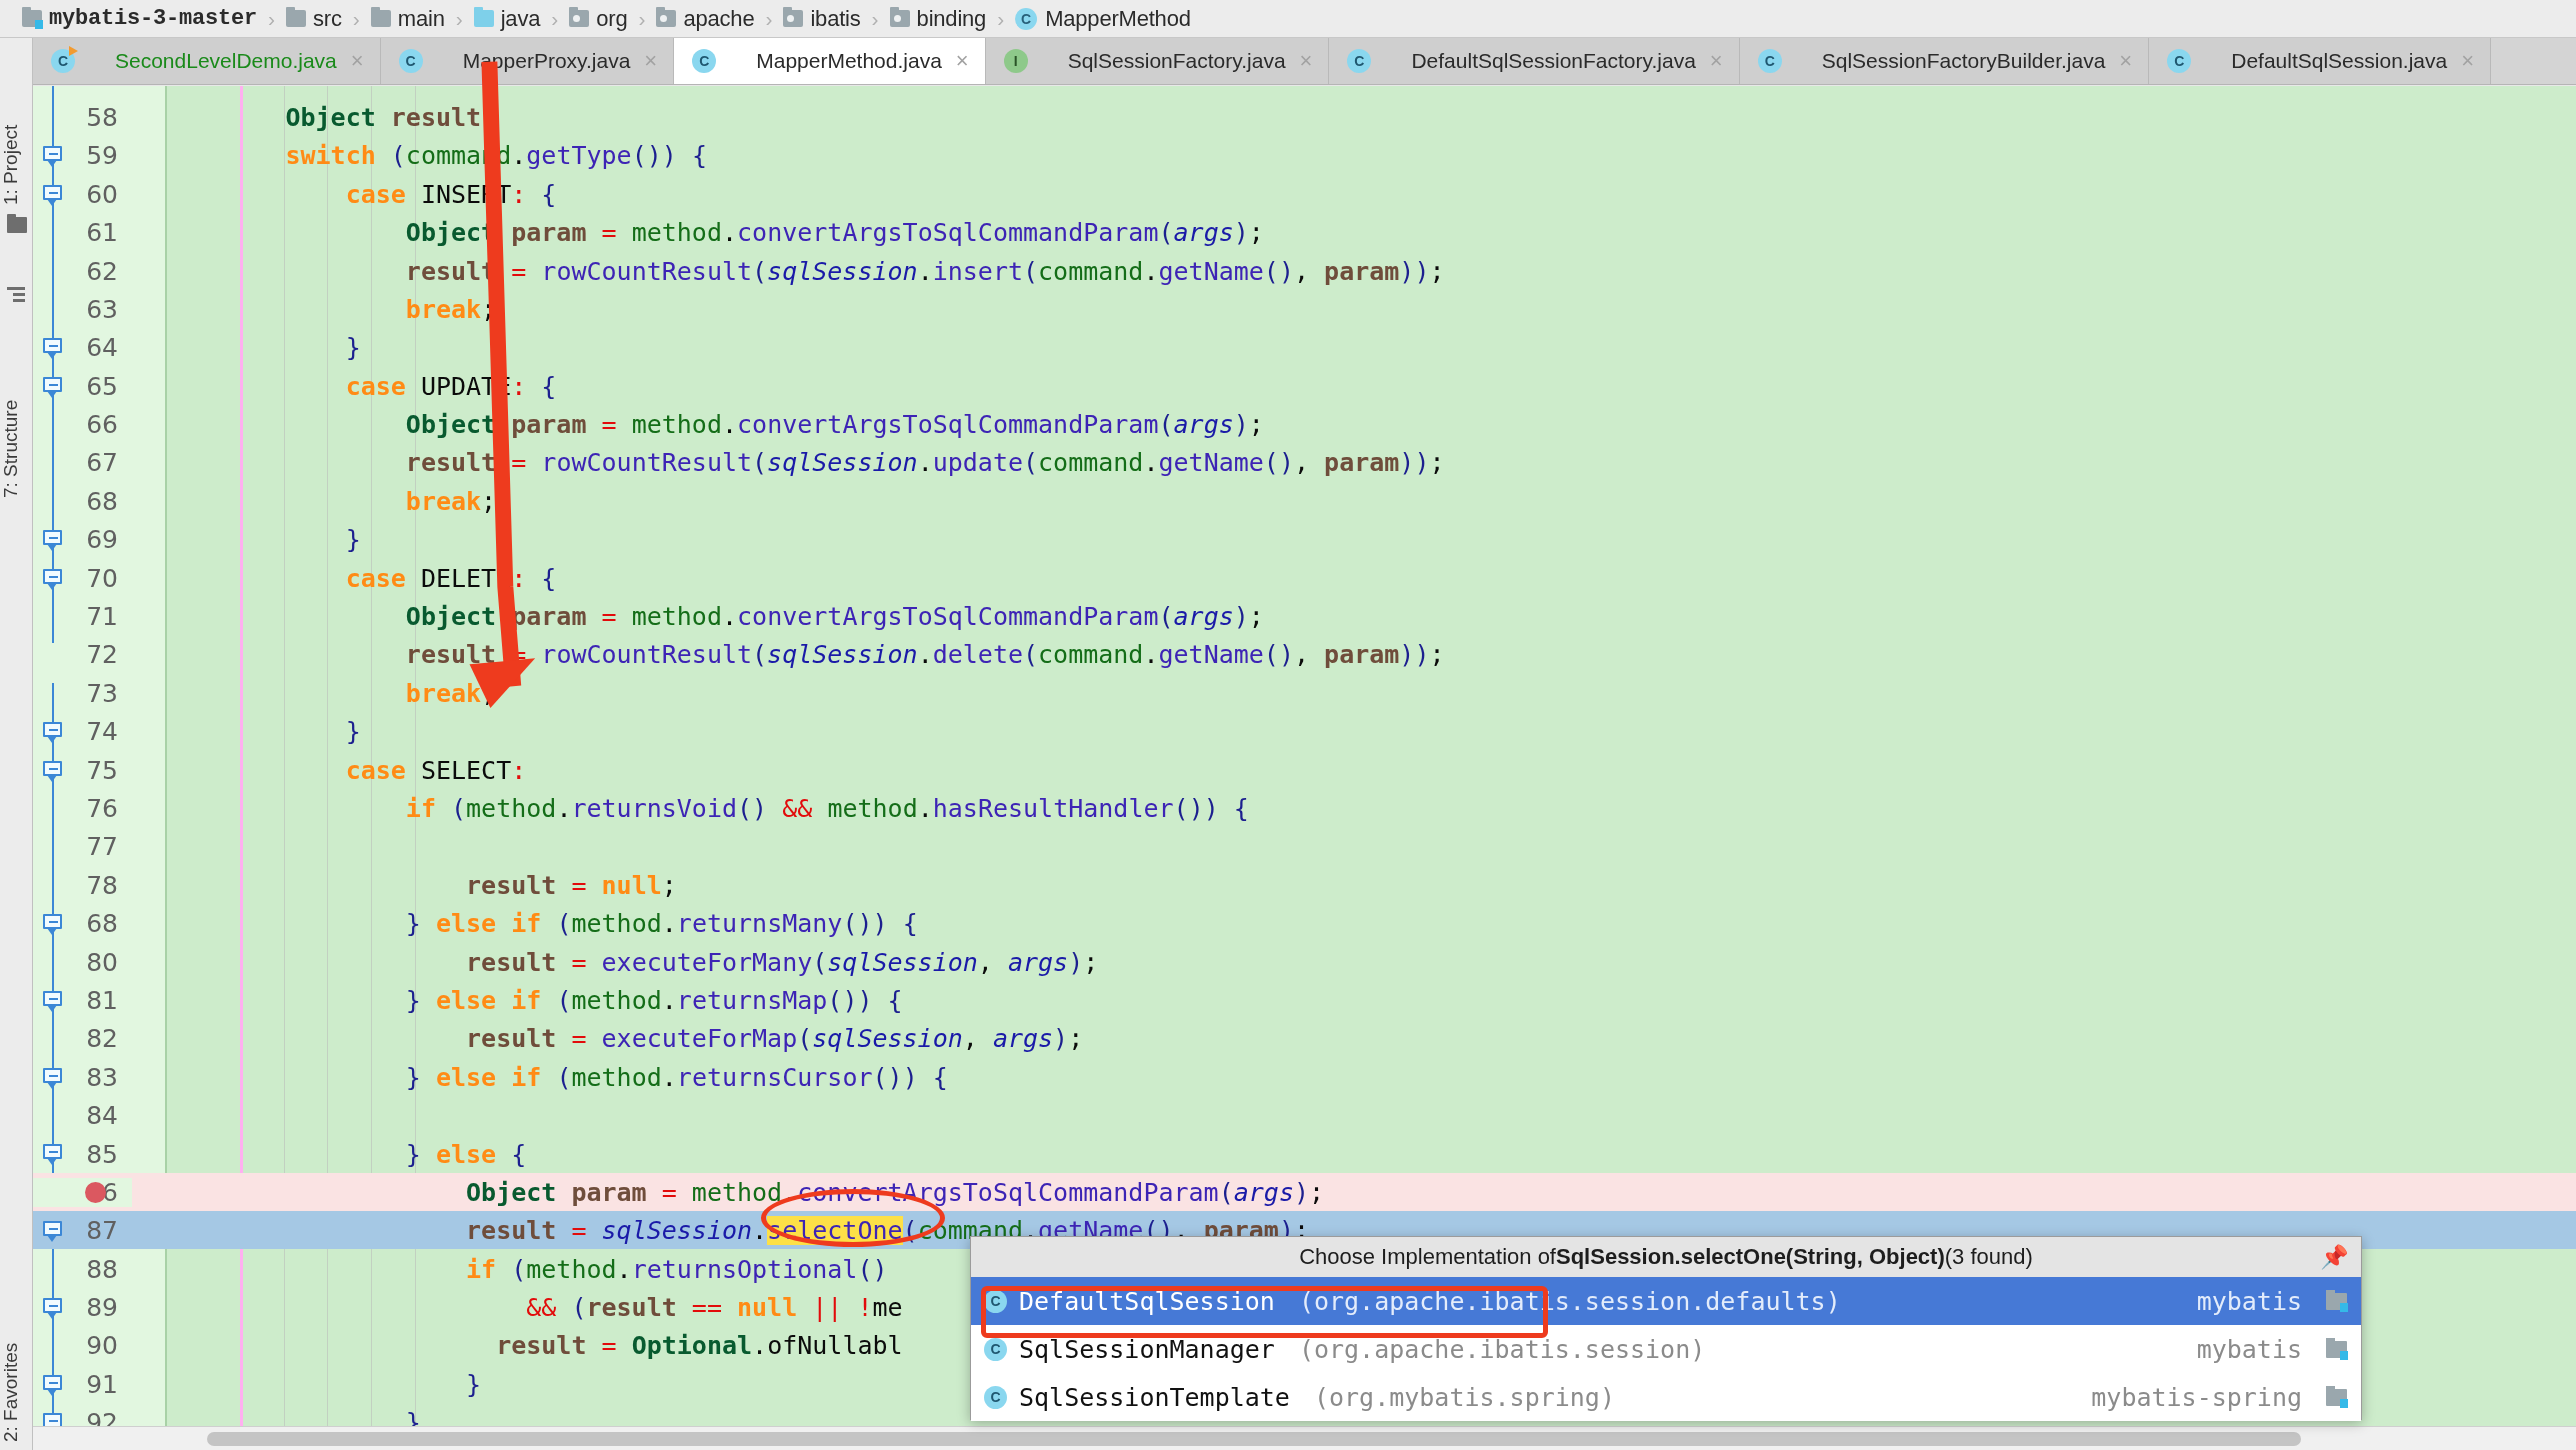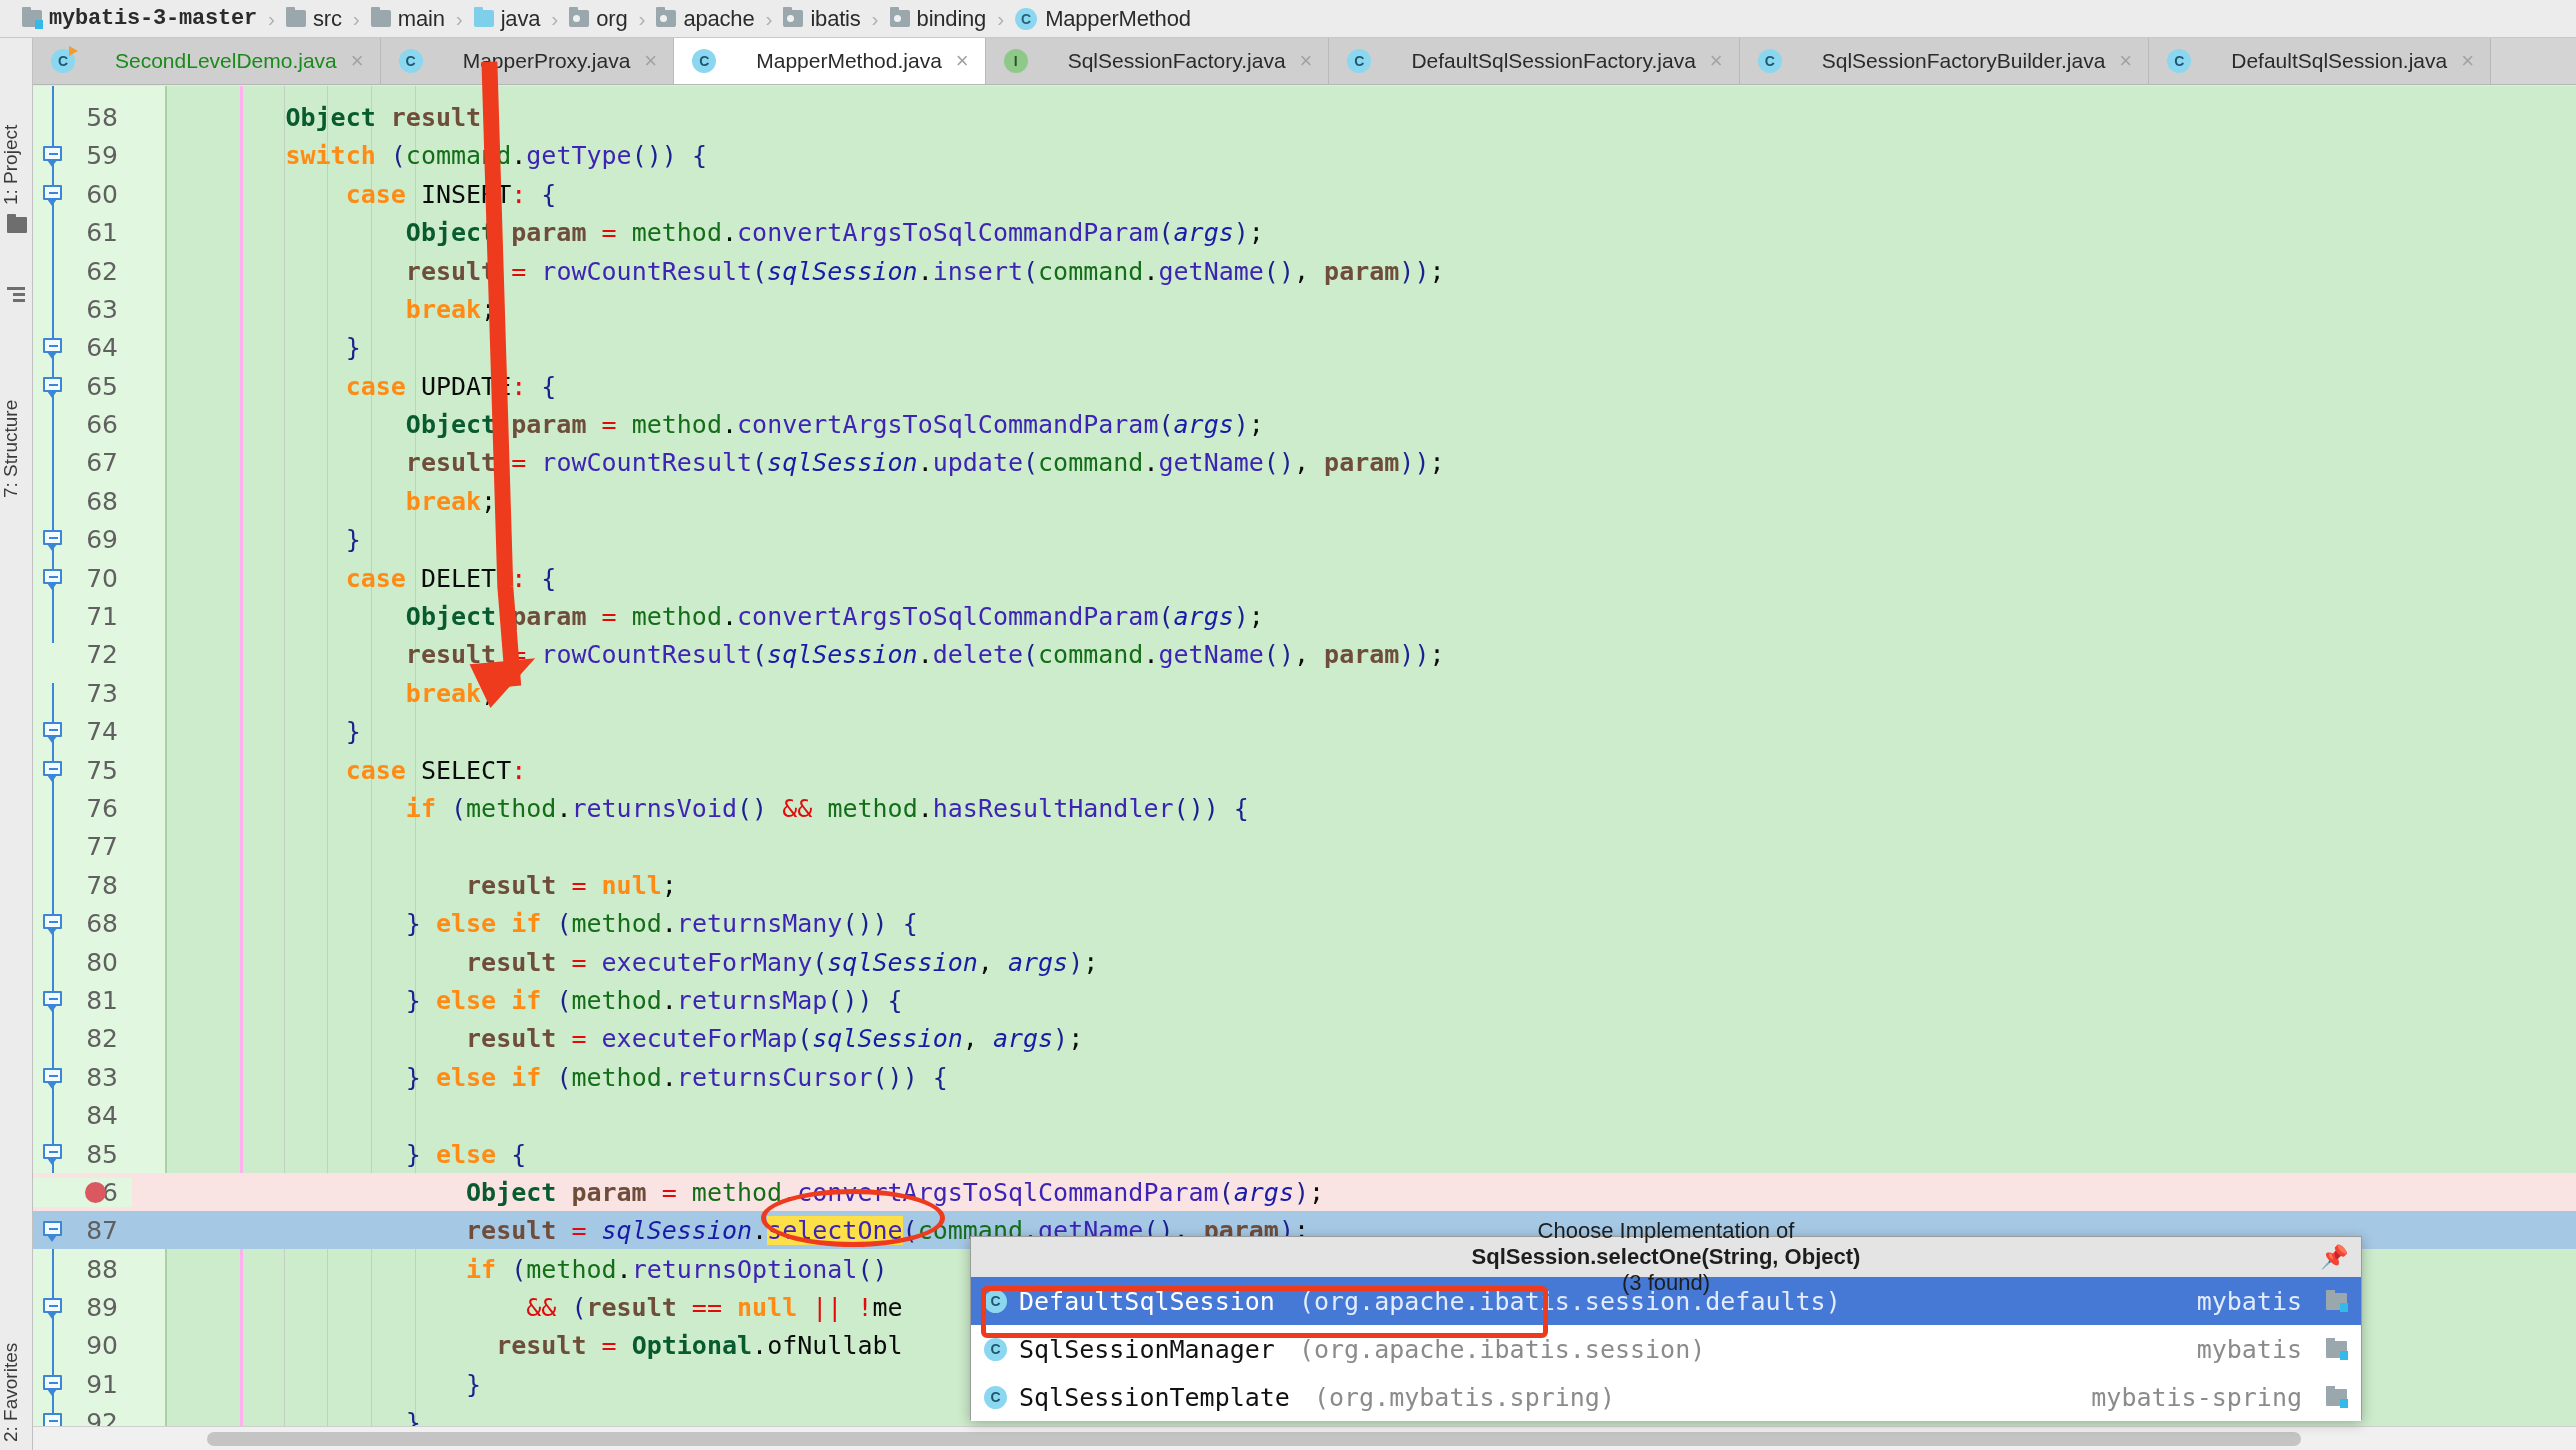--- a/index.html
+++ b/index.html
@@ -216,21 +216,21 @@
     position: absolute; left: 970px; top: 1236px;
     width: 1392px; height: 184px;
     background: #e9e9e9;
     border: 1px solid #9b9b9b;
     box-shadow: 0 3px 12px rgba(0,0,0,.28);
     z-index: 25;
     font-family: "Liberation Sans", sans-serif;
   }
   .popup-title {
     height: 40px; display:flex; align-items:center; justify-content:center;
-    font-size: 22px; color:#1d1d1d; position: relative; background:#e4e4e4;flex-direction:column;
+    font-size: 22px; color:#1d1d1d; position: relative; background:#e4e4e4;
   }
   .popup-title b { font-weight: bold; }
   .popup-pin {
     position:absolute; right:17px; top:8px; width:24px; height:24px;
     color:#555; font-size:23px; line-height:24px;
   }
   .popup-list { background:#ffffff; }
   .popup-item {
     height: 48px; display:flex; align-items:center; gap:12px;
     padding-left: 13px; font-size: 25px;

